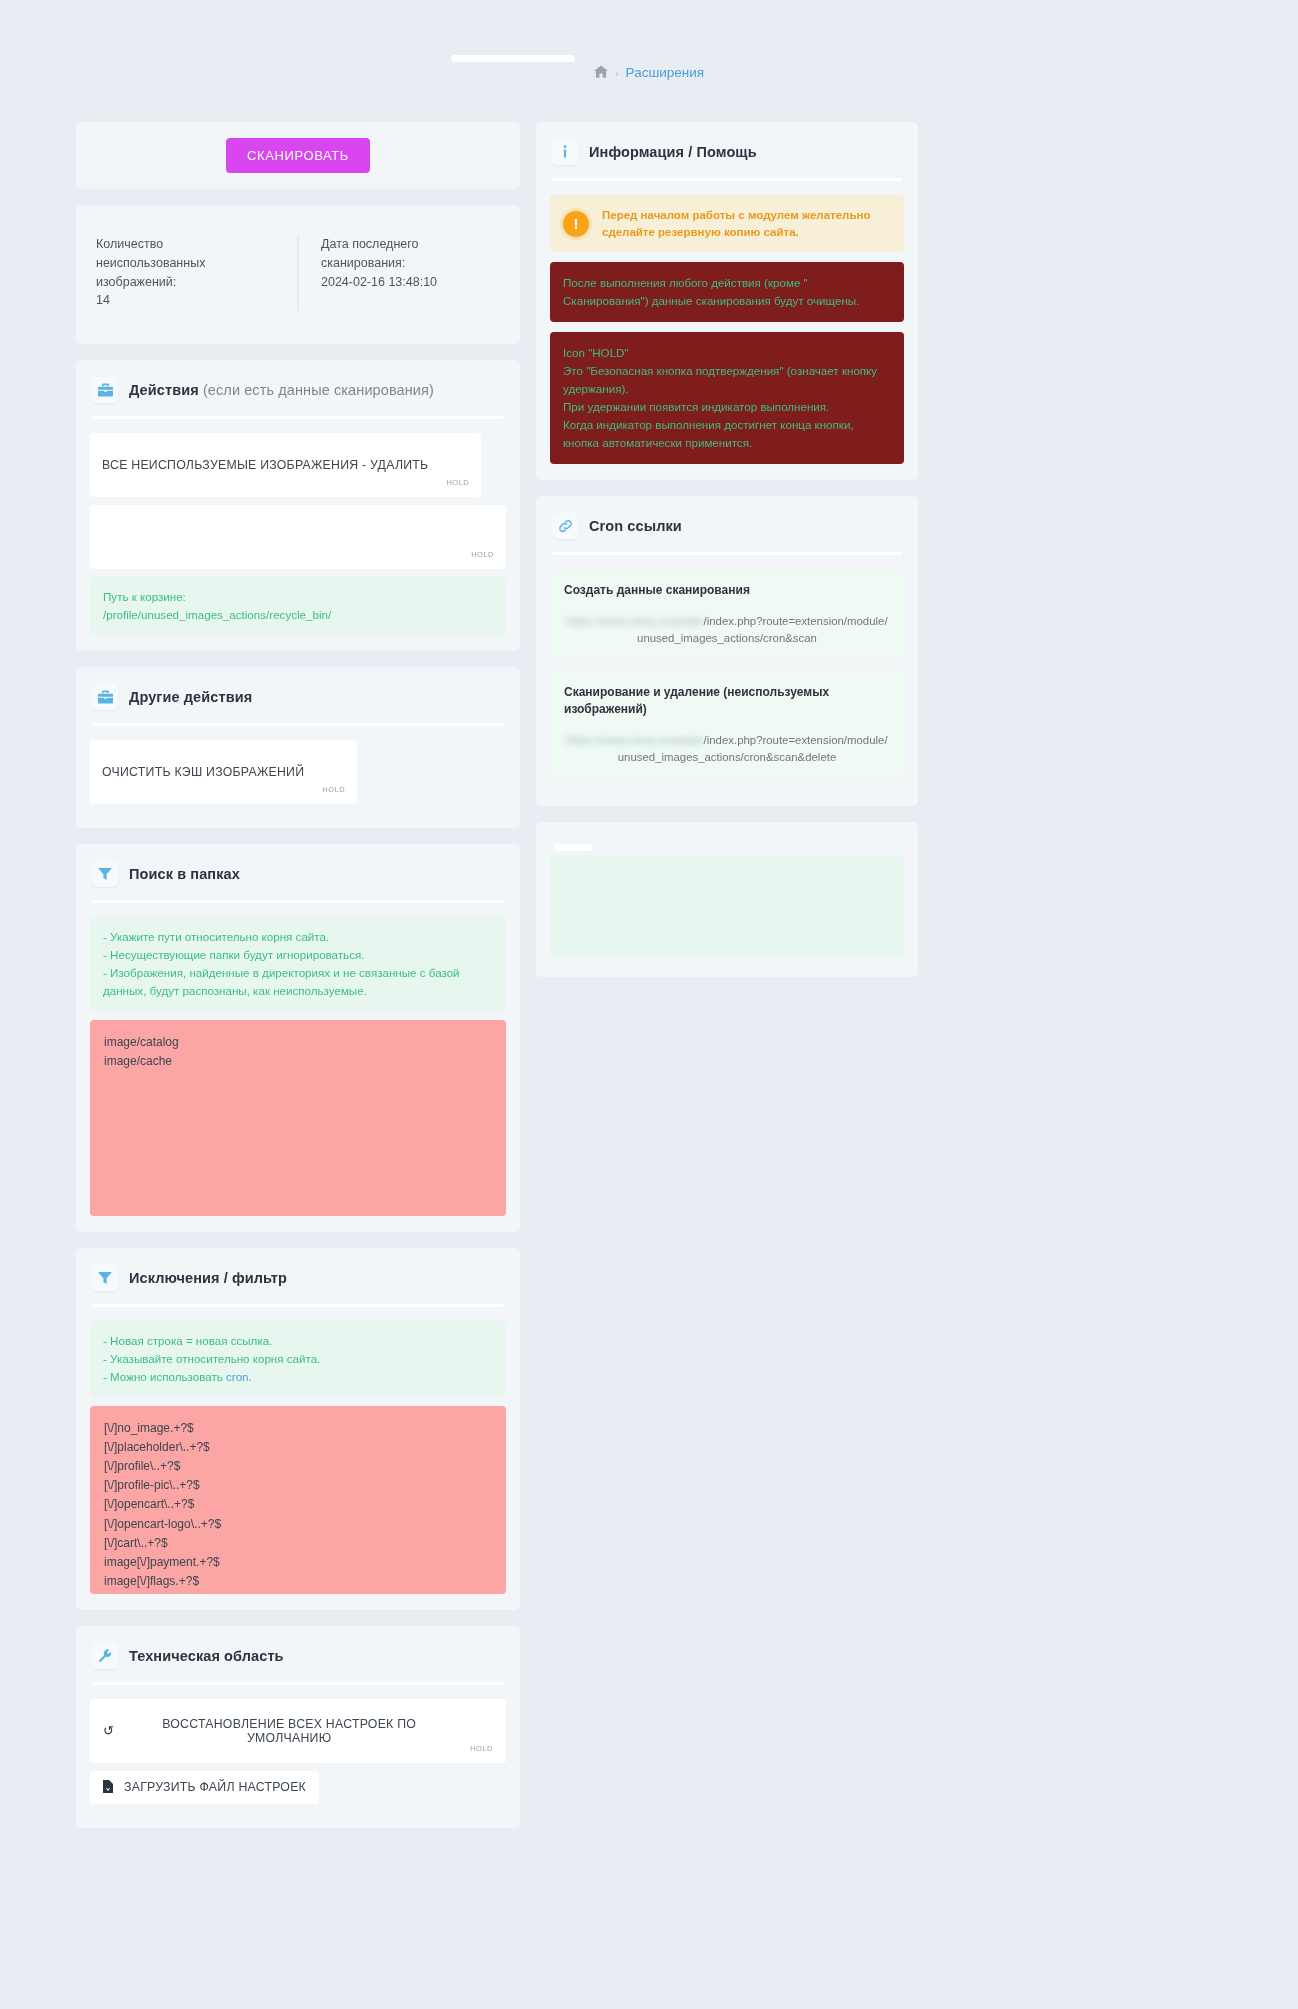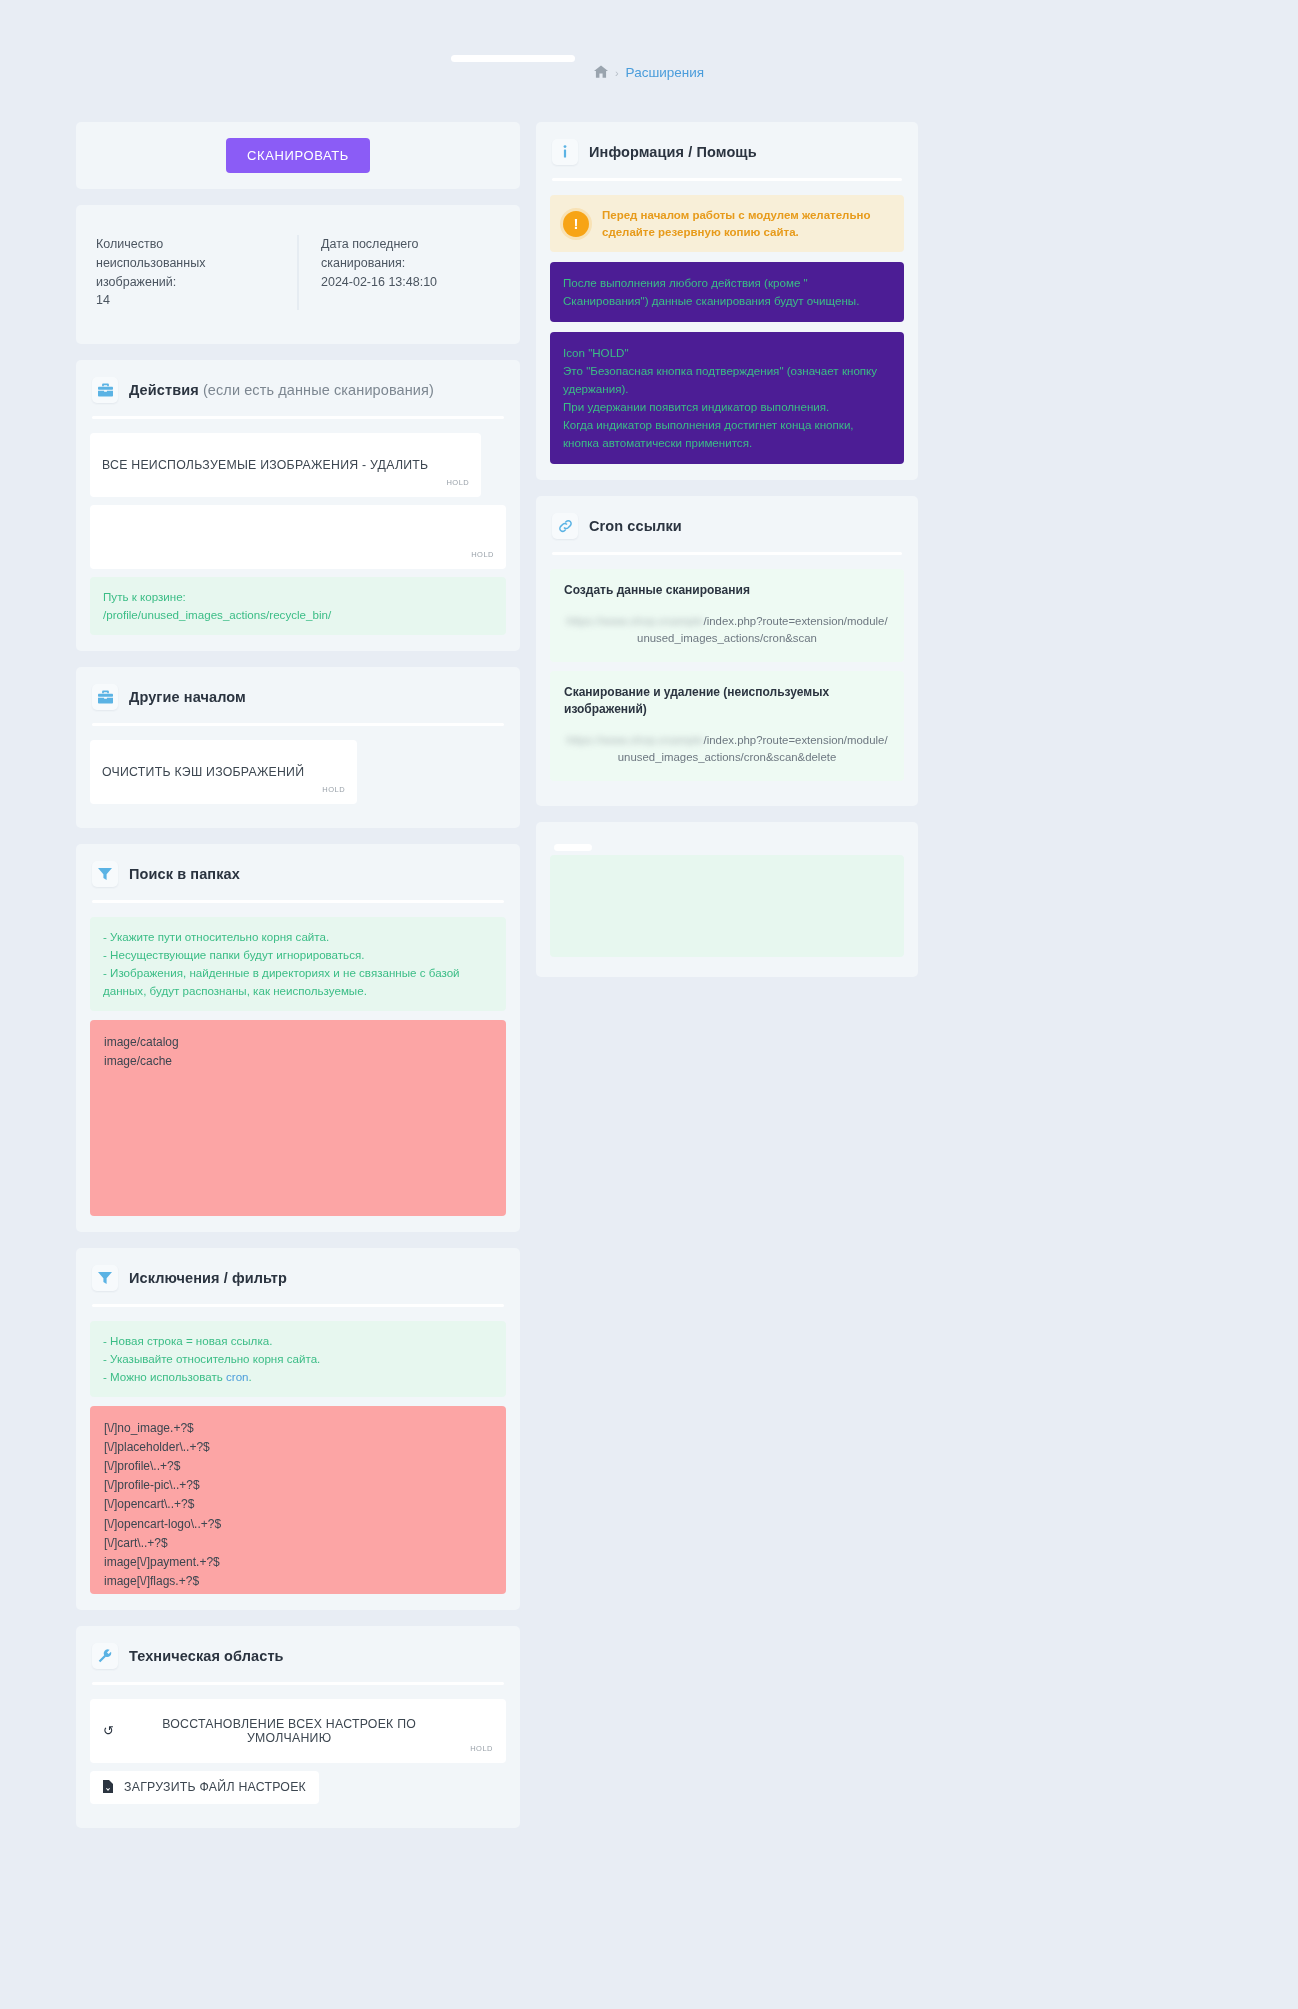--- a/index.html
+++ b/index.html
@@ -53,21 +53,21 @@
   .card-title{ font-size:14.5px; font-weight:bold; color:#2b3440; letter-spacing:.1px;}
   .card-title .muted{ font-weight:normal; color:#7d8791; }
   .hr{
     height:3px; background:#ffffff; border-radius:2px;
     margin:13px 2px 14px 2px;
   }
 
   
   .scan-card{ padding:16px 14px; display:flex; justify-content:center; }
   .btn-scan{
-    background:#8b5cf6; color:#fff; border:none; border-radius:4px;
+    background:#d946ef; color:#fff; border:none; border-radius:4px;
     font-size:13px; letter-spacing:.6px; font-family:inherit;
     padding:10px 21px; cursor:pointer;
   }
 
   
   .stats{ display:flex; padding:16px 6px 18px 6px; }
   .stat-l{
     flex:1; text-align:left; padding-right:22px;
     border-right:2px solid #e6ecf2;
     font-size:12.5px; color:#4b5560; line-height:1.5;
@@ -104,21 +104,21 @@
     padding:12px 13px; display:flex; align-items:center; gap:13px;
   }
   .warn-ico{
     width:26px; height:26px; border-radius:50%; background:#f7a416;
     color:#fff; font-weight:bold; font-size:15px;
     display:flex; align-items:center; justify-content:center; flex:0 0 auto;
     box-shadow:0 0 0 3px rgba(247,164,22,.18);
   }
   .warn-txt{ font-size:11.5px; line-height:1.45; color:#e79b1b; font-weight:bold;}
   .note-plain{
-    background:#4c1d95; border-radius:4px;
+    background:#7f1d1d; border-radius:4px;
     padding:12px 13px; font-size:11.6px; line-height:1.55; color:#3bbd86;
   }
 
   
   .ta{
     background:#fca5a5; border:none; border-radius:4px;
     width:100%; padding:13px 14px;
     font-family:inherit; font-size:12px; line-height:1.6; color:#3c4650;
     resize:none; outline:none; display:block; white-space:pre;
     overflow:hidden;
@@ -226,21 +226,21 @@
 
     <div class="card">
       <div class="card-head">
         <span class="ico-badge">
           <svg width="15" height="14" viewBox="0 0 16 14" fill="#5bb3e4">
             <path d="M5.6 0h4.8c.7 0 1.2.5 1.2 1.2V3h-1.8V1.8H6.2V3H4.4V1.2C4.4.5 4.9 0 5.6 0z"></path>
             <rect x="0" y="3.6" width="16" height="3.2" rx=".8"></rect>
             <path d="M0 7.8h6.5v1.1h3V7.8H16v5.1c0 .6-.5 1.1-1.1 1.1H1.1C.5 14 0 13.5 0 12.9z"></path>
           </svg>
         </span>
-        <span class="card-title">Другие началом</span>
+        <span class="card-title">Другие действия</span>
       </div>
       <div class="hr"></div>
       <button class="hold-btn">
         <span class="lbl">ОЧИСТИТЬ КЭШ ИЗОБРАЖЕНИЙ</span>
         <span class="hold-mark">
           <span class="hold-dot"></span>
           <span class="hold-txt">HOLD</span>
         </span>
       </button>
     </div>

